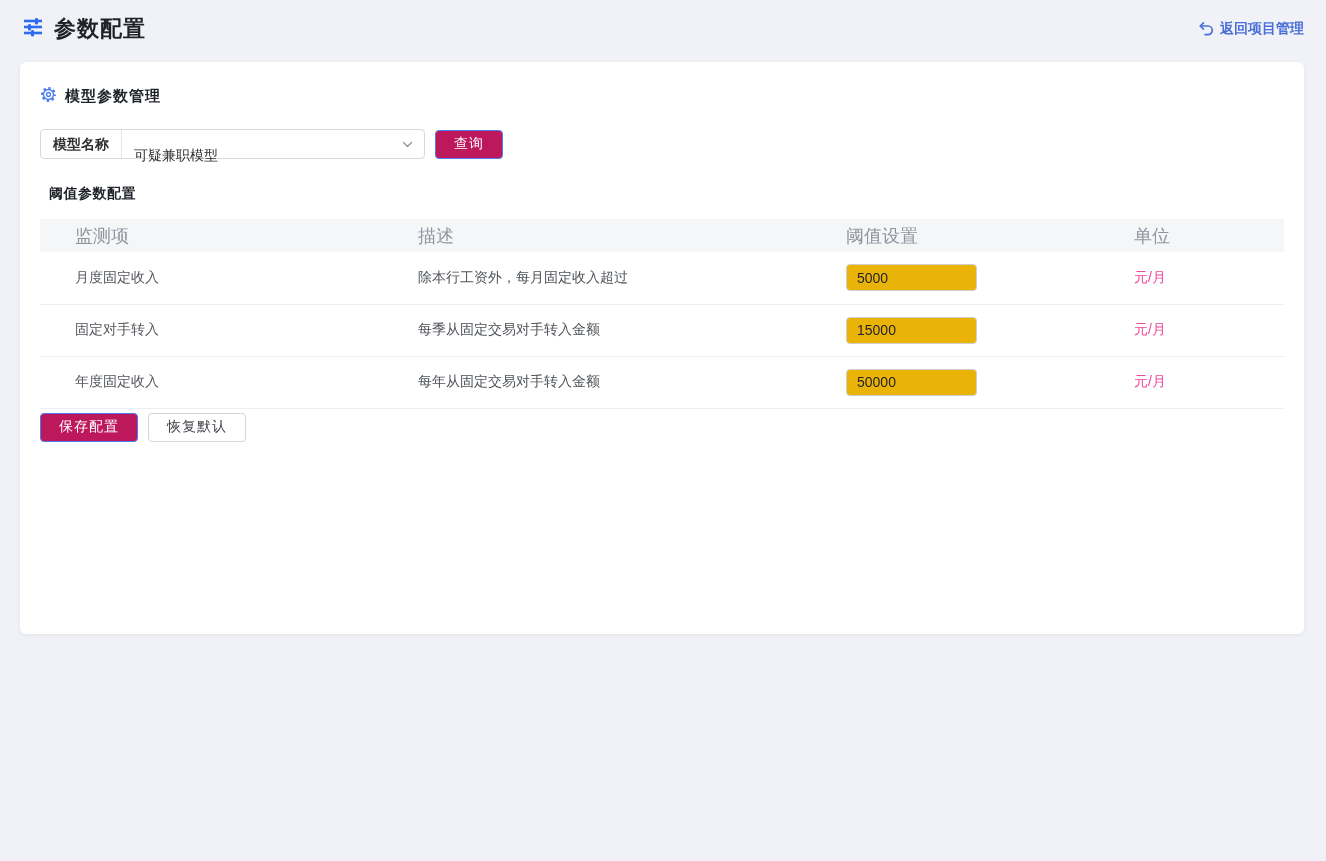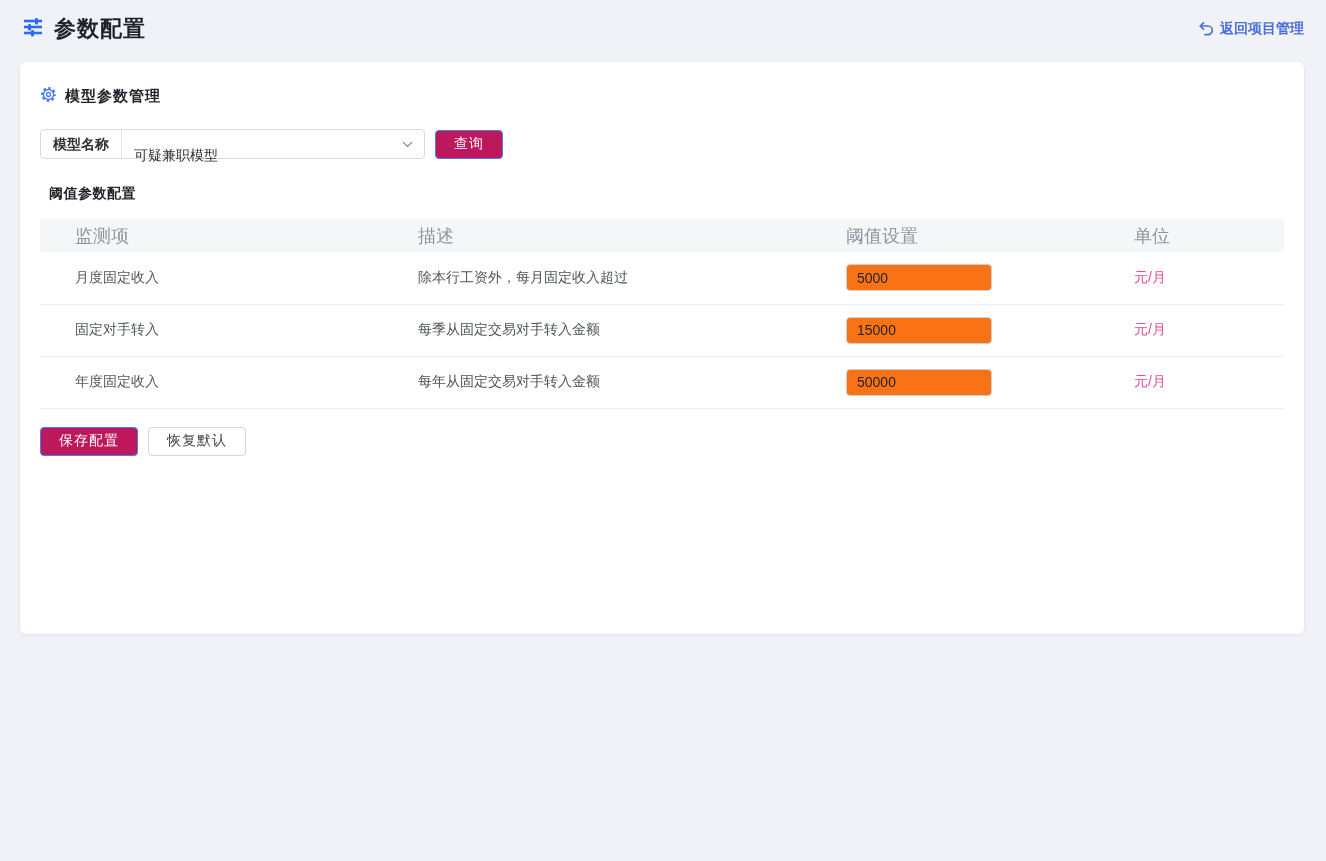--- a/index.html
+++ b/index.html
@@ -74,27 +74,27 @@
   .param-table thead th:first-child { padding-left: 35px; }
   .param-table tbody td {
     height: 52px; padding: 0 10px;
     border-bottom: 1px solid #eceef1;
     font-size: 14px; color: #4e5358;
     background: #fff;
   }
   .param-table tbody td:first-child { padding-left: 35px; color: #53575c; }
   .param-table tbody td.unit-cell { color: #ec4899; }
   .threshold-input {
-    width: 146px; height: 27px;
+    width: 131px; height: 27px;
     border: 1px solid #cfcfcf; border-radius: 4px;
     padding: 0 10px; font-size: 14px; color: #1f2329;
-    font-family: inherit; outline: none; background: #f97316;
+    font-family: inherit; outline: none; background: #eab308;
   }
   
-  .actions { display: flex; align-items: center; gap: 10px; margin-top: 18px; }
+  .actions { display: flex; align-items: center; gap: 10px; margin-top: 4px; }
 </style>
 </head>
 <body>
 
 <div class="topbar">
   <div class="topbar-left">
     <span>
       <svg width="22" height="22" viewBox="0 0 22 22" fill="none">
         <line x1="2" y1="5" x2="20" y2="5" stroke="#2e6bf0" stroke-width="2.6"></line>
         <line x1="2" y1="11" x2="20" y2="11" stroke="#2e6bf0" stroke-width="2.6"></line>

